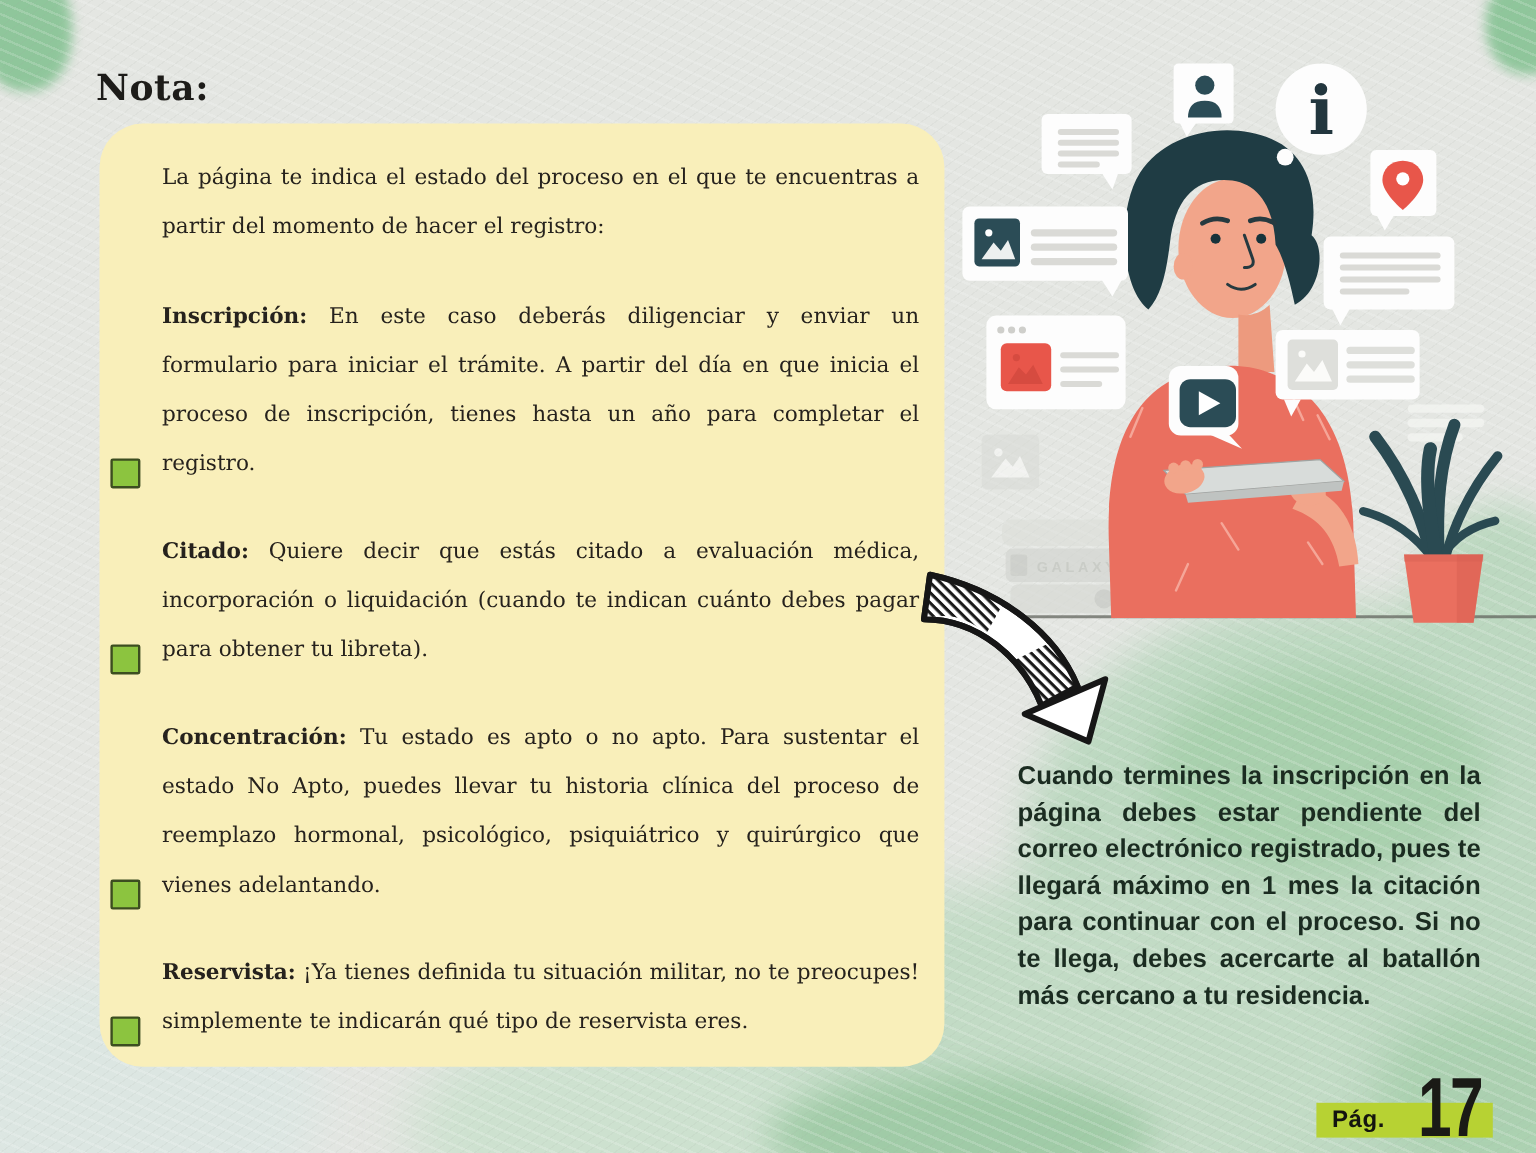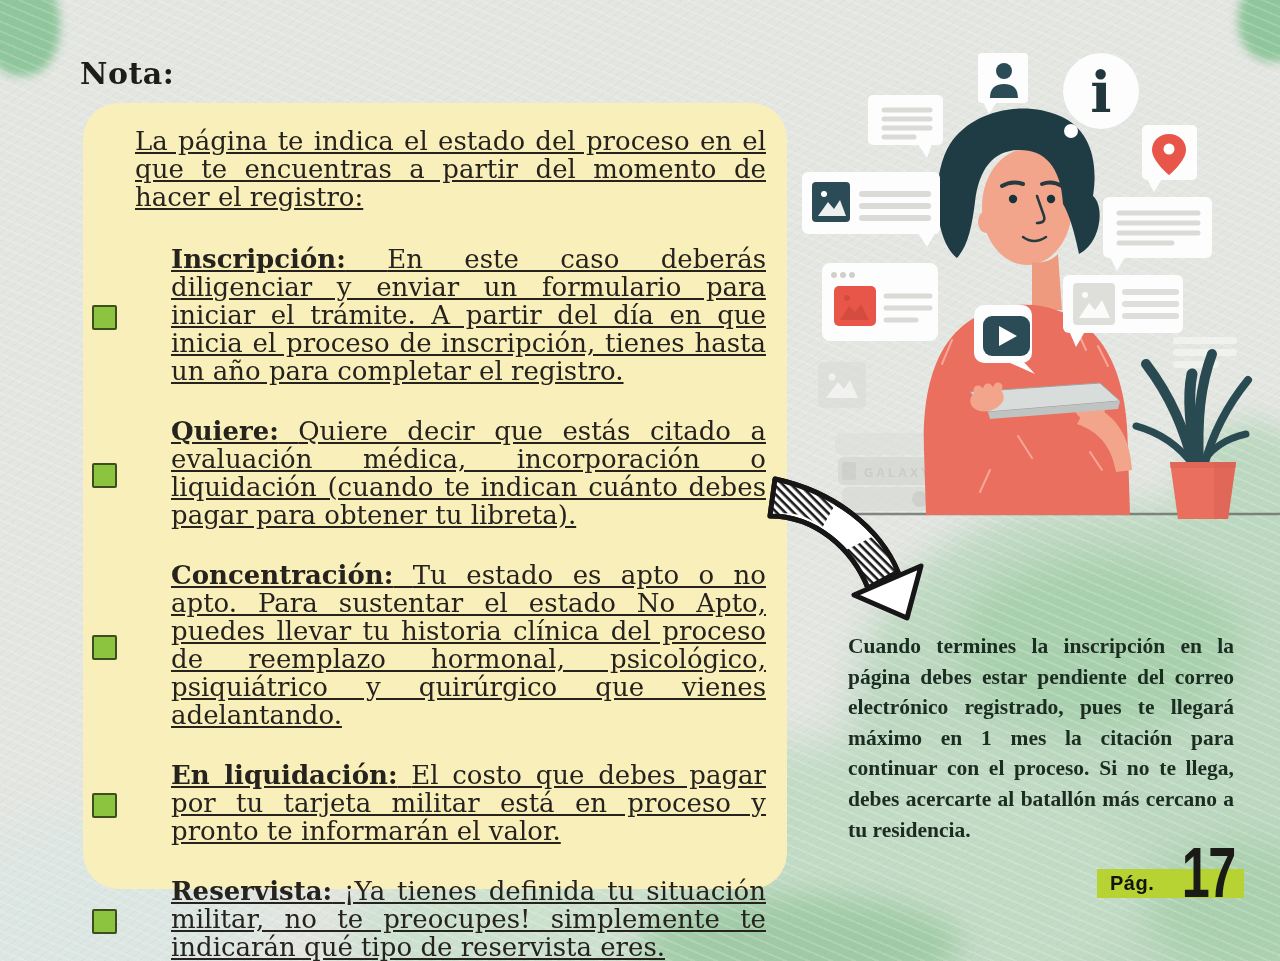--- a/index.html
+++ b/index.html
@@ -34,44 +34,44 @@
     font-family:"DejaVu Serif",serif;font-weight:bold;
     font-size:30px;color:#1d1c19;letter-spacing:.5px;
   }
   
   .note-box{
     position:absolute;left:83px;top:103px;width:704px;height:786px;z-index:2;
     background:#f9efba;border-radius:36px;
     box-sizing:border-box;padding:24px 21px 0 9px;
     font-family:"DejaVu Serif",serif;color:#26221d;
   }
-  .note-box p{margin:0;font-size:26px;line-height:28px;text-align:justify;text-decoration:underline;}
+  .note-box p{margin:0;font-size:18px;line-height:41px;text-align:justify;}
   .intro{margin:0 0 34px 43px !important;}
-  .bullet{display:flex;align-items:center;margin-bottom:32px;gap:36px;}
+  .bullet{display:flex;align-items:flex-end;margin-bottom:32px;}
   .bullet:last-child{margin-bottom:11px;}
   .sq{
     flex:none;width:25px;height:25px;margin:5px 18px 0 0;
     background:#8cc43f;border:2px solid #3c4d20;border-radius:2px;box-sizing:border-box;
   }
   .bullet b{font-weight:bold;}
 
   
   .illo{position:absolute;left:780px;top:0;z-index:2;}
   
   .arrow-svg{position:absolute;left:740px;top:440px;z-index:5;}
 
   
   .callout{
     position:absolute;left:848px;top:631px;width:386px;z-index:4;
-    font-family:Liberation Serif, serif;font-weight:bold;
+    font-family:Liberation Sans, sans-serif;font-weight:bold;
     font-size:21.5px;line-height:30.6px;color:#1b2c21;text-align:justify;
   }
   
   .page-bar{
-    position:absolute;left:1097px;top:869px;width:147px;height:29px;z-index:4;
+    position:absolute;left:1097px;top:919px;width:147px;height:29px;z-index:4;
     background:#b7d233;
   }
   .page-label{
     position:absolute;left:13px;top:0;line-height:29px;
     font-weight:bold;font-size:20px;color:#14140f;letter-spacing:.5px;
   }
   .page-number{
     position:absolute;right:9px;bottom:-4px;z-index:5;
     font-weight:bold;font-size:70px;line-height:.82;letter-spacing:-2px;
     color:#1a1a16;transform:scaleX(.72);transform-origin:100% 100%;
@@ -97,32 +97,28 @@
 <div class="note-box">
   <p class="intro">La página te indica el estado del proceso en el que te encuentras a partir del momento de hacer el registro:</p>
 
   <div class="bullet">
     <span class="sq"></span>
     <p><b>Inscripción:</b> <span>En este caso deberás diligenciar y enviar un formulario para iniciar el trámite. A partir del día en que inicia el proceso de inscripción, tienes hasta un año para completar el registro.</span></p>
   </div>
 
   <div class="bullet">
     <span class="sq"></span>
-    <p><b>Quiere:</b> <span>Quiere decir que estás citado a evaluación médica, incorporación o liquidación (cuando te indican cuánto debes pagar para obtener tu libreta).</span></p>
+    <p><b>Citado:</b> <span>Quiere decir que estás citado a evaluación médica, incorporación o liquidación (cuando te indican cuánto debes pagar para obtener tu libreta).</span></p>
   </div>
 
   <div class="bullet">
     <span class="sq"></span>
     <p><b>Concentración:</b> <span>Tu estado es apto o no apto. Para sustentar el estado No Apto, puedes llevar tu historia clínica del proceso de reemplazo hormonal, psicológico, psiquiátrico y quirúrgico que vienes adelantando.</span></p>
   </div>
 
-  <div class="bullet">
-    <span class="sq"></span>
-    <p><b>En liquidación:</b> <span>El costo que debes pagar por tu tarjeta militar está en proceso y pronto te informarán el valor.</span></p>
-  </div>
 
   <div class="bullet">
     <span class="sq"></span>
     <p><b>Reservista:</b> <span>¡Ya tienes definida tu situación militar, no te preocupes! simplemente te indicarán qué tipo de reservista eres.</span></p>
   </div>
 </div>
 
 <svg class="illo" viewBox="0 0 500 525" width="500" height="525">
 
   <g opacity="0.55">

